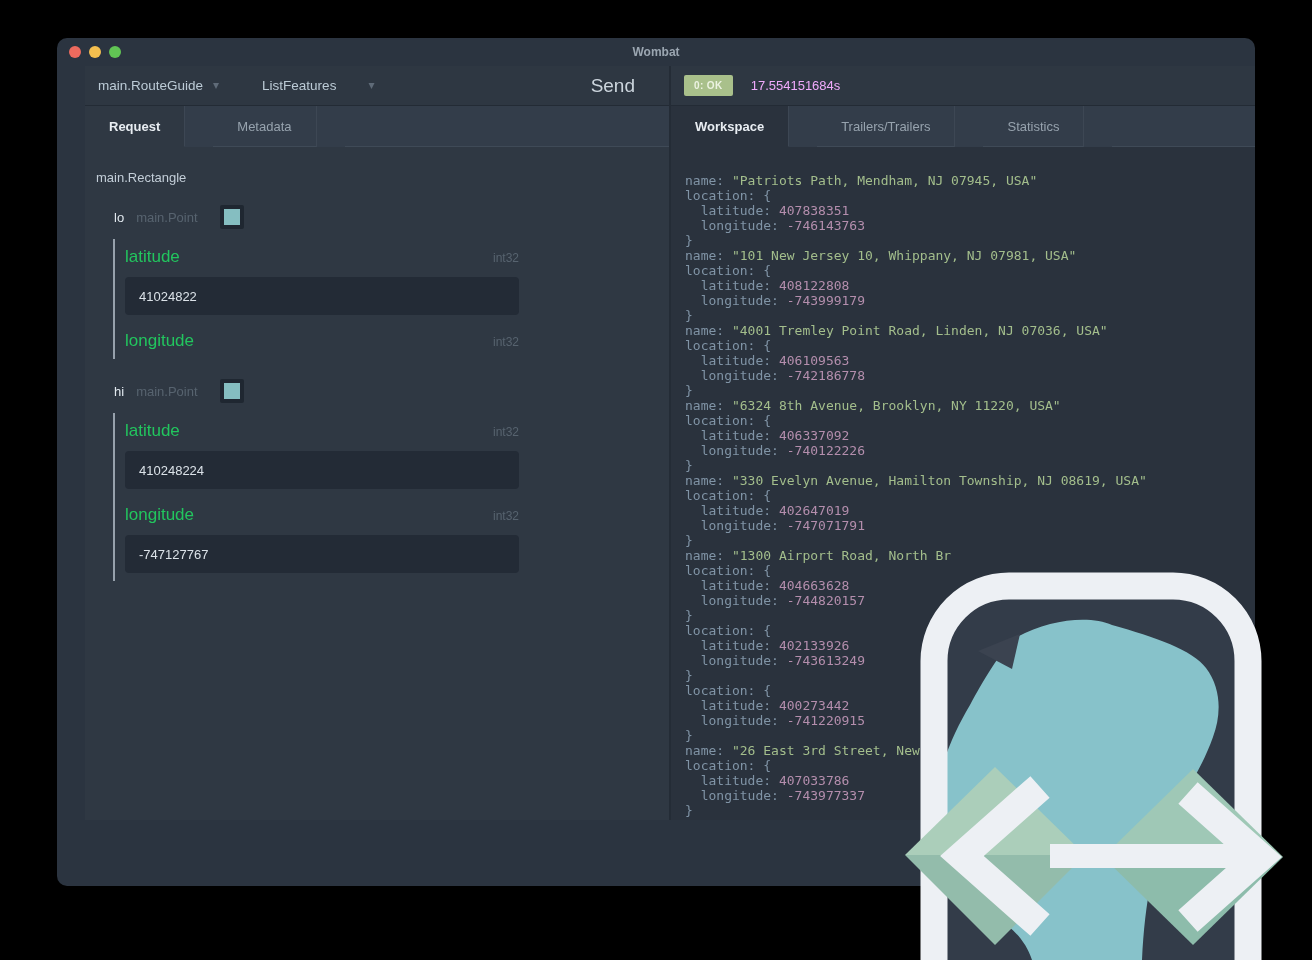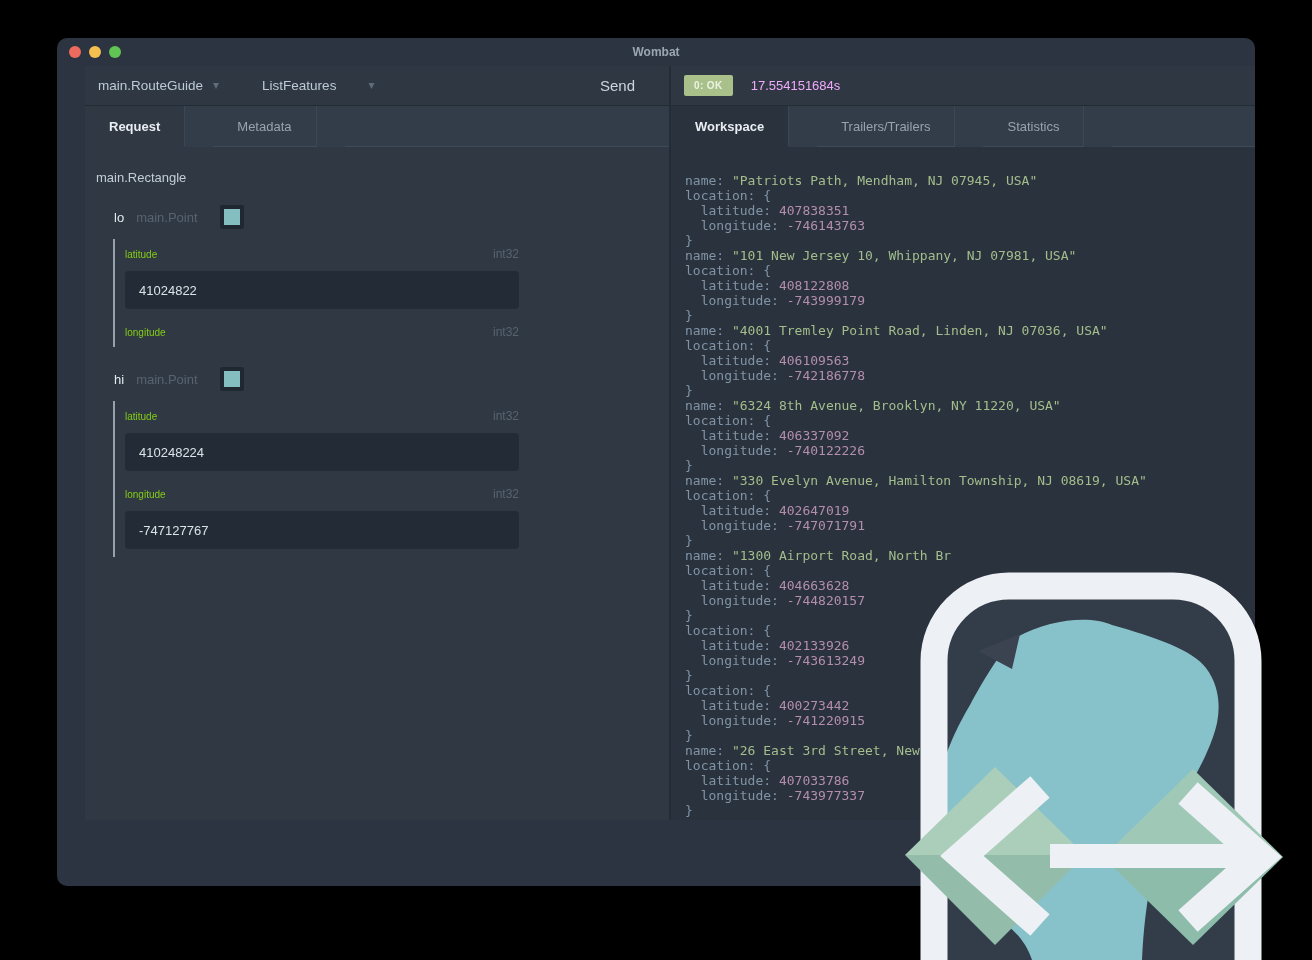--- a/index.html
+++ b/index.html
@@ -30,21 +30,21 @@
   .pane { display:flex; flex-direction:column; }
   .pane.left { width:598px; }
   .pane.right { width:600px; border-left:2px solid #242c36; }
 
   .toolbar { height:40px; background:#2e3742; border-bottom:1px solid #232b35;
              display:flex; align-items:center; flex:0 0 auto; }
   .selector { display:flex; align-items:center; gap:10px; cursor:pointer; }
   .selector .sel-label { font-size:13.5px; color:#bccbd6; }
   .chevron { font-size:12px; color:#5f6b78; line-height:1; transform:translateY(-1px); }
   .send-btn { margin-left:auto; margin-right:34px; background:none; border:none;
-              color:#ccd5dd; font-size:15px; cursor:pointer; font-family:inherit; }
+              color:#ccd5dd; font-size:19px; cursor:pointer; font-family:inherit; }
 
   .status-badge { margin-left:13px; background:#a9c08b; color:#edf3e2; font-size:10px; font-weight:bold;
                   padding:5px 10px; border-radius:2px; letter-spacing:.4px; }
   .duration { margin-left:18px; font-size:13px; color:#f0abfc; }
 
   .tabs { height:41px; background:#333d4a; display:flex; flex:0 0 auto;gap:28px; }
   .tab { height:41px; display:flex; align-items:center; justify-content:center;
          font-size:13px; color:#97a3ae; border-bottom:1px solid #3f4a57; border-right:1px solid #3d4754;
          cursor:pointer; padding:0 24px; min-width:96px; }
   .tab.active { font-weight:bold; color:#e8edf2; border-bottom-color:transparent; }
@@ -61,21 +61,21 @@
   .group-head { display:flex; align-items:center; margin:20px 0 0 29px; }
   .group-name { font-size:13px; color:#e1e8ee; }
   .group-type { font-size:13px; color:#57636f; margin-left:12px; }
   .checkbox-outer { width:24px; height:24px; background:#1f2731; margin-left:22px; border-radius:2px;
                     display:flex; align-items:center; justify-content:center; cursor:pointer; }
   .checkbox-inner { width:16px; height:16px; background:#85bec1; }
   .group-body { margin:10px 0 0 28px; border-left:2px solid #97a1ac; padding:2px 0 8px 10px; width:406px; }
   .field { width:394px; }
   .field-head { display:flex; justify-content:space-between; align-items:baseline; margin-top:16px; }
   .field:first-child .field-head { margin-top:6px; }
-  .field-label { font-size:10px; color:#84cc16; }
+  .field-label { font-size:17px; color:#22c55e; }
   .field-type { font-size:12px; color:#57636f; }
   .field-input { display:block; width:394px; height:38px; margin-top:10px; background:#232b36;
                  border:none; border-radius:4px; color:#dbe2e8; font-size:13px; padding-left:14px;
                  font-family:inherit; }
   .group + .group { margin-top:6px; }
 
   
   .response-body { padding:26px 0 0 14px; font-family:"DejaVu Sans Mono", monospace;
                    font-size:13px; line-height:15px; white-space:pre; }
   .tok-k { color:#8094a6; } .tok-s { color:#a3be8c; } .tok-n { color:#b48ead; }

